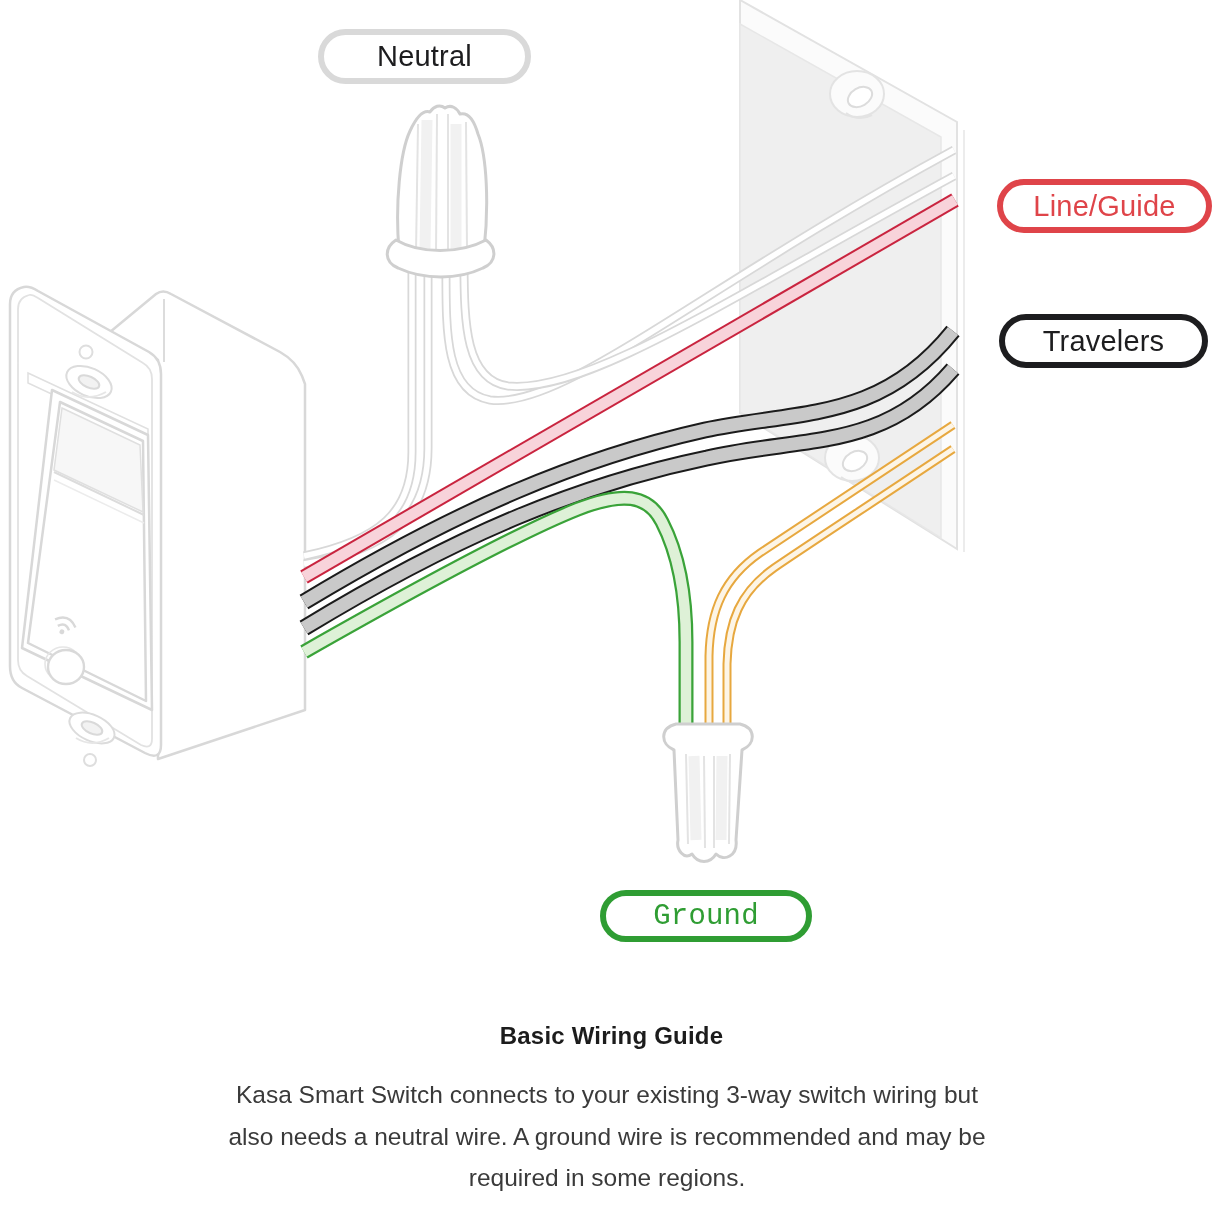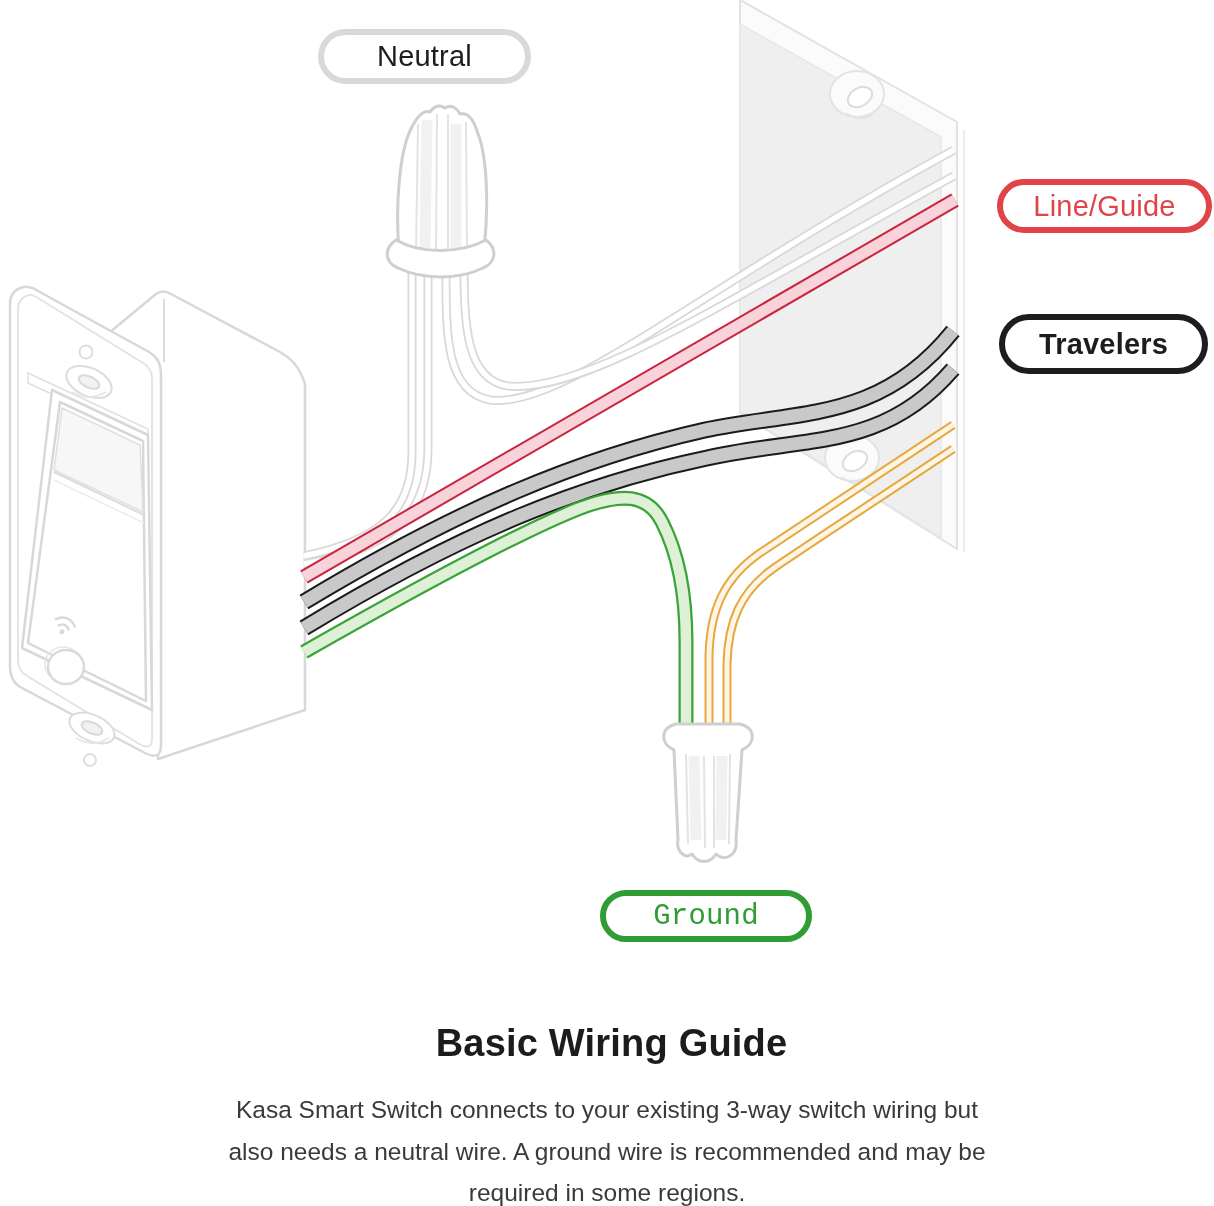--- a/index.html
+++ b/index.html
@@ -31,27 +31,27 @@
   .nut{fill:#ffffff;stroke:#cfcfcf;stroke-width:3;stroke-linejoin:round;}
 
   
   .pill{position:absolute;display:flex;align-items:center;justify-content:center;
         border-radius:30px;border:6px solid #8b5cf6;font-size:29px;
         letter-spacing:0.2px;background:#ffffff;box-sizing:border-box;}
   .pill-neutral{left:318px;top:29px;width:213px;height:55px;
         border-color:var(--label-neutral-border);color:var(--label-neutral-text);}
   .pill-lineload{left:997px;top:179px;width:215px;height:54px;
         border-color:var(--label-line-load);color:var(--label-line-load);}
-  .pill-travelers{left:999px;top:314px;width:209px;height:60px;
-        border-color:var(--label-travelers);color:var(--label-travelers);font-weight:bold;}
+  .pill-travelers{left:999px;top:314px;width:209px;height:54px;
+        border-color:var(--label-travelers);color:var(--label-travelers);}
   .pill-ground{left:600px;top:890px;width:212px;height:52px;
         border-color:var(--label-ground);color:var(--label-ground);font-family:Liberation Mono, monospace;}
 
   .caption{position:absolute;left:0;right:0;top:1022px;text-align:center;}
-  .caption h2{margin:0 0 24px 9px;font-size:38px;font-weight:600;
+  .caption h2{margin:0 0 24px 9px;font-size:24px;font-weight:600;
         color:var(--heading-text);letter-spacing:0.2px;}
   .caption p{margin:17px auto;width:765px;font-size:24.5px;line-height:41.5px;
         color:var(--body-text);font-weight:400;}
 </style>
 </head>
 <body>
 
 <div id="stage">
 
 <svg width="1214" height="1206" viewBox="0 0 1214 1206">

